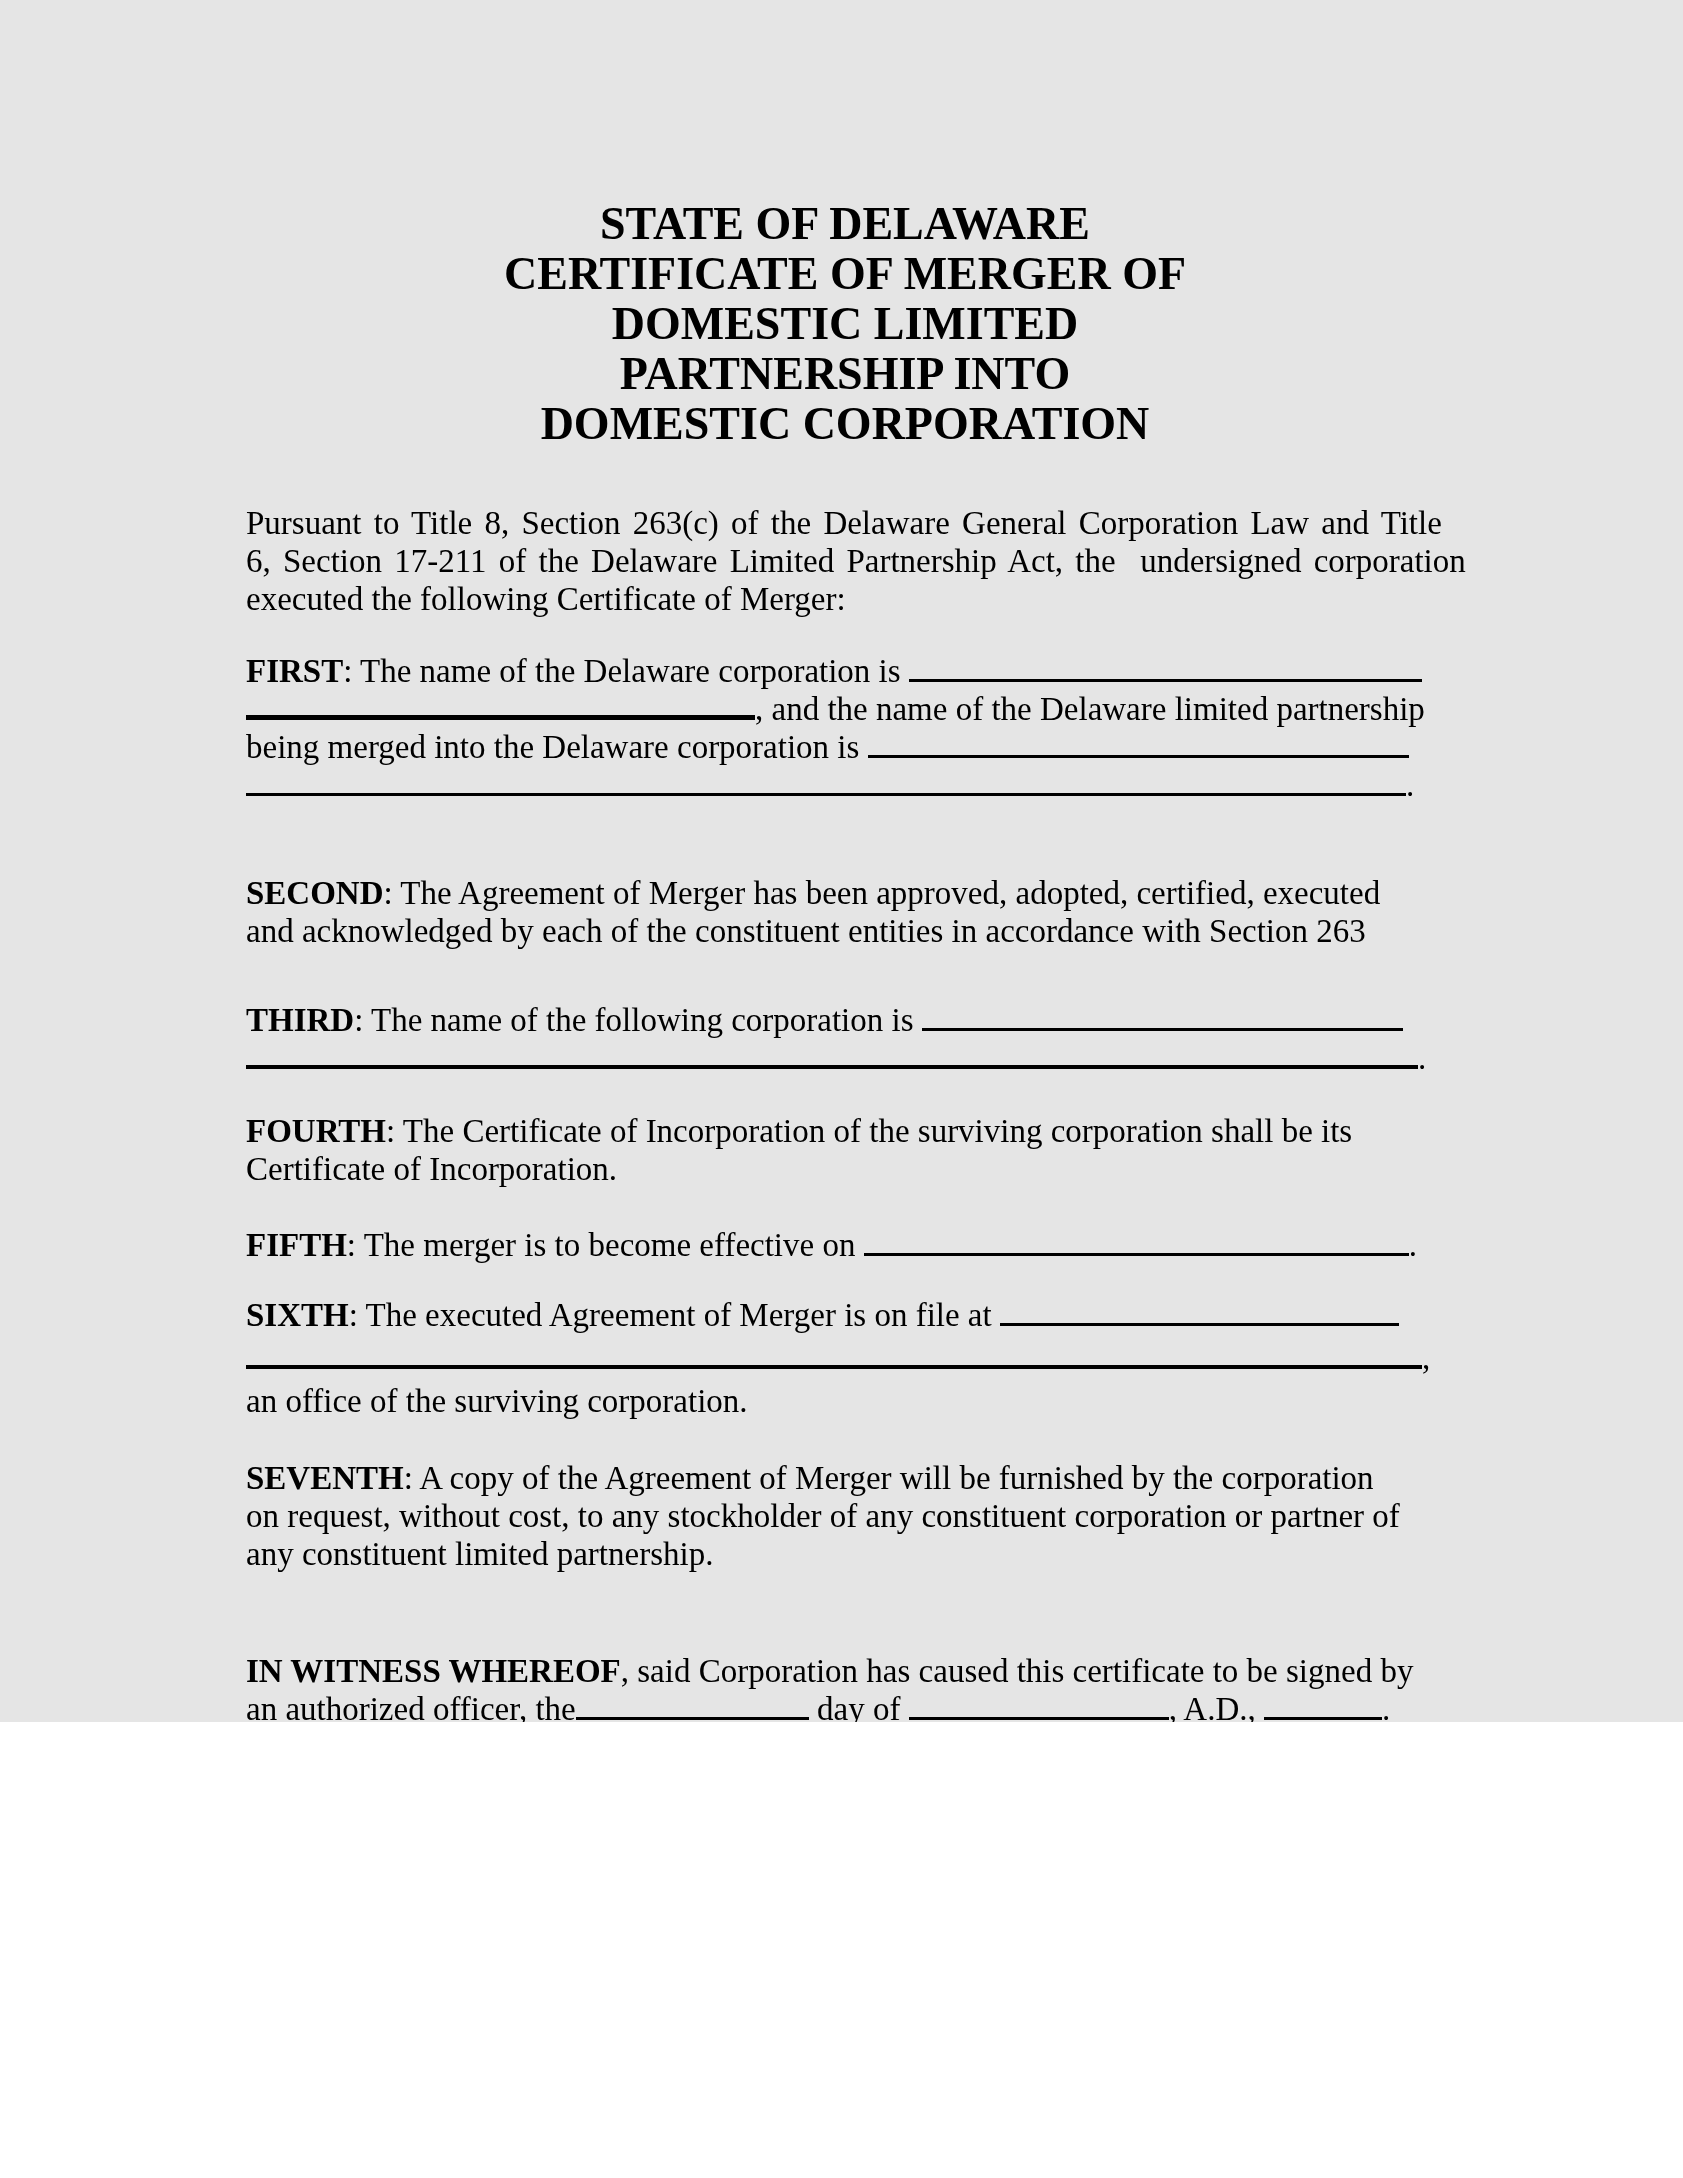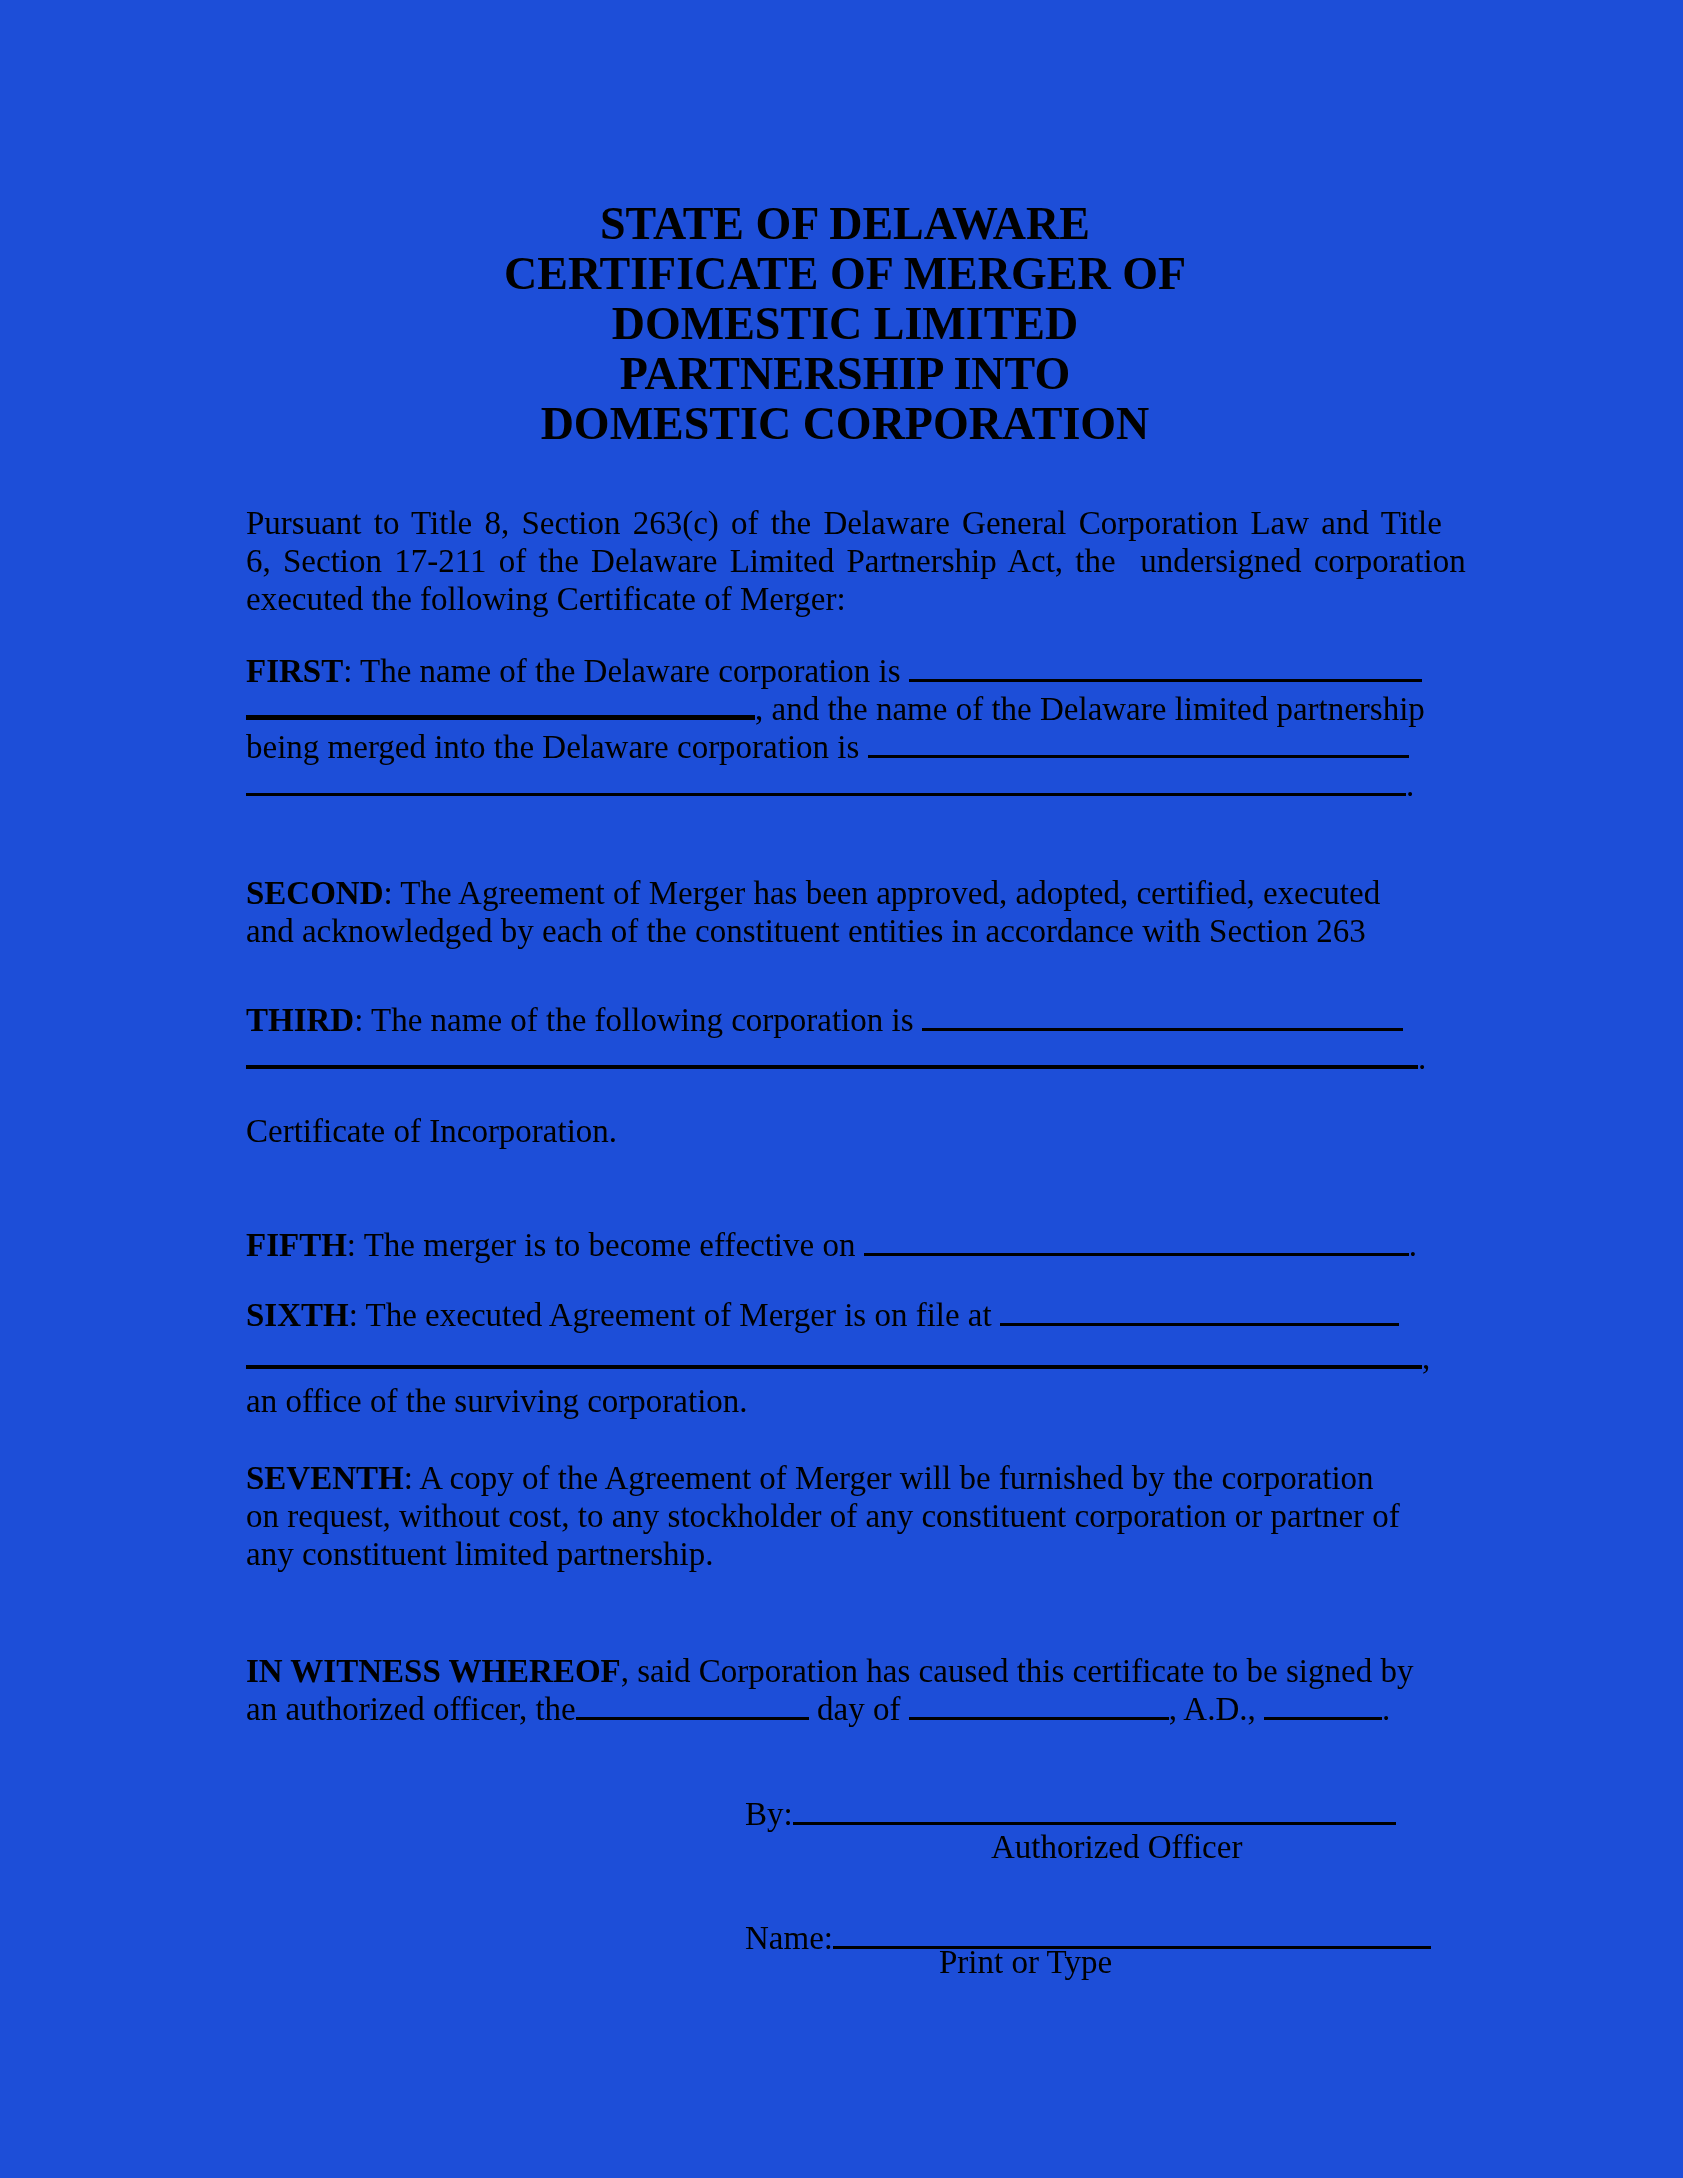--- a/index.html
+++ b/index.html
@@ -1,17 +1,17 @@
 <!DOCTYPE html>
 <html><head>
 <meta charset="utf-8">
 <style>
   html,body{margin:0;padding:0;background:#ffffff;}
   .page{
-    position:relative;width:1683px;height:2178px;background:#1d4ed8;
+    position:relative;width:1683px;height:1722px;background:#e5e5e5;
     font-family:"Liberation Serif","DejaVu Serif",serif;color:#000000;overflow:hidden;
   }
   .title-block{
     position:absolute;left:251px;top:199px;width:1188px;
     text-align:center;font-weight:bold;font-size:46px;line-height:50px;
   }
   .title-line{white-space:pre;}
   .para{position:absolute;font-size:33px;}
   .ln{white-space:pre;}
   .ln.wide{word-spacing:4px;}
@@ -46,20 +46,21 @@
       </div>
       <div class="para" style="top: 850px; left: 246px; width: 1200px; line-height: 38px; margin-top: 24px;">
         <div class="ln"><span class="b">SECOND</span><span>: The Agreement of Merger has been approved, adopted, certified, executed</span></div>
         <div class="ln"><span>and acknowledged by each of the constituent entities in accordance with Section 263</span></div>
       </div>
       <div class="para" style="top: 1001px; left: 246px; width: 1200px; line-height: 38px;">
         <div class="ln"><span class="b">THIRD</span><span>: The name of the following corporation is </span><span class="blank" style="width: 481px; border-bottom-width: 3px;"></span></div>
         <div class="ln"><span class="blank" style="width: 1172px; border-bottom-width: 4px;"></span><span>.</span></div>
       </div>
       <div class="para" style="top: 1112px; left: 246px; width: 1200px; line-height: 38px;">
+        <div class="ln"><span class="b">FOURTH</span><span>: The Certificate of Incorporation of the surviving corporation shall be its</span></div>
         <div class="ln"><span>Certificate of Incorporation.</span></div>
       </div>
       <div class="para" style="top: 1226px; left: 246px; width: 1200px; line-height: 38px;">
         <div class="ln"><span class="b">FIFTH</span><span>: The merger is to become effective on </span><span class="blank" style="width: 545px; border-bottom-width: 3px;"></span><span>.</span></div>
       </div>
       <div class="para" style="top: 1294px; left: 246px; width: 1200px; line-height: 43px;">
         <div class="ln"><span class="b">SIXTH</span><span>: The executed Agreement of Merger is on file at </span><span class="blank" style="width: 399px; border-bottom-width: 3px;"></span></div>
         <div class="ln"><span class="blank" style="width: 1176px; border-bottom-width: 4px;"></span><span>,</span></div>
         <div class="ln"><span>an office of the surviving corporation.</span></div>
       </div>

